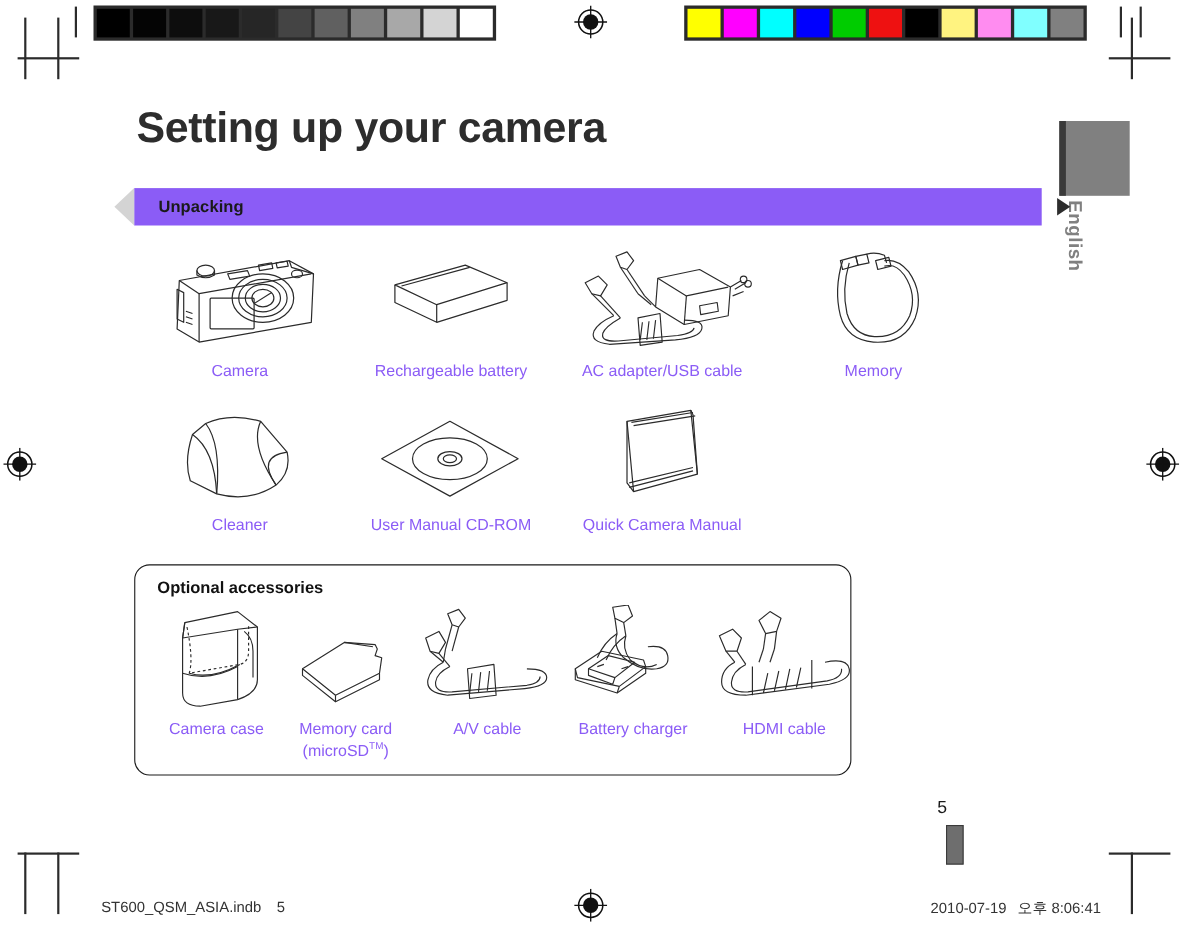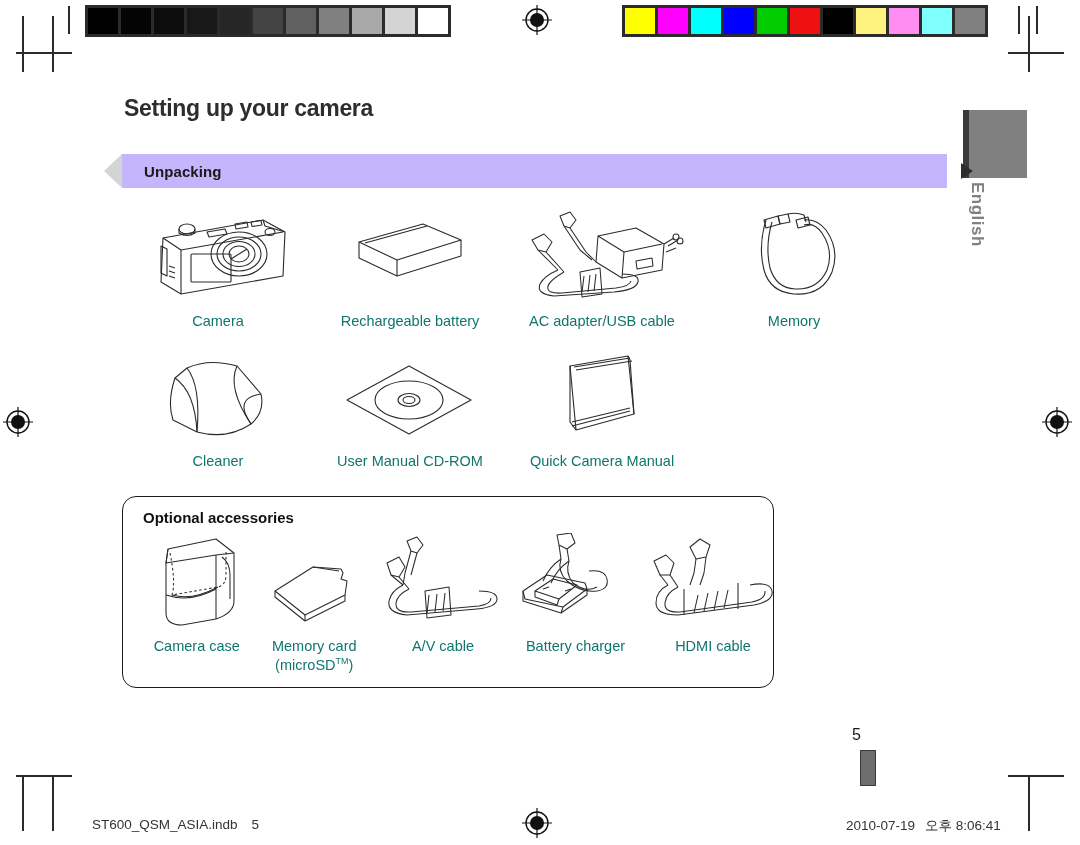--- a/index.html
+++ b/index.html
@@ -23,48 +23,48 @@
   .vrule{position:absolute;background:#2b2b2b;width:1.5px;}
   .hrule{position:absolute;background:#2b2b2b;height:1.5px;}
 
   .regmark{position:absolute;width:30px;height:30px;}
   .regmark svg{display:block;}
 
   
   #content{position:absolute;left:122px;top:95px;width:835px;}
 
   #page-title{
-    font-size:23px;font-weight:bold;letter-spacing:-0.3px;
+    font-size:39px;font-weight:bold;letter-spacing:-0.3px;
     color:#2d2d2d;margin:0 0 32px 2px;
     font-family:"Liberation Sans", sans-serif;
   }
 
   #section-banner{
-    position:relative;height:34px;background:#c4b5fd;
+    position:relative;height:34px;background:#8b5cf6;
     display:flex;align-items:center;
     width:825px;margin-left:0;
   }
   #section-banner .notch-left{
     position:absolute;left:-18px;top:0;width:0;height:0;
     border-top:17px solid transparent;border-bottom:17px solid transparent;
     border-right:18px solid #d4d4d4;
   }
   #section-banner .label{
     font-size:15px;font-weight:bold;color:#1a1a1a;margin-left:22px;letter-spacing:0.1px;
   }
   #section-banner .arrow{
     position:absolute;right:-26px;top:9px;width:0;height:0;
     border-top:8px solid transparent;border-bottom:8px solid transparent;
     border-left:12px solid #2d2d2d;
   }
 
   .grid{display:flex;}
   .cell{text-align:center;}
   .art{display:flex;align-items:flex-end;justify-content:center;}
-  .caption{font-size:14.5px;color:#0f766e;margin-top:8px;line-height:1.25;white-space:nowrap;}
+  .caption{font-size:14.5px;color:#8b5cf6;margin-top:8px;line-height:1.25;white-space:nowrap;}
   .caption sup{font-size:9px;vertical-align:super;}
 
   #row1{margin-top:18px;}
   #row2{margin-top:22px;}
 
   #optional-box{
     margin-top:26px;border:1.5px solid #1a1a1a;border-radius:14px;
     width:652px;height:192px;position:relative;box-sizing:border-box;
   }
   #optional-title{

